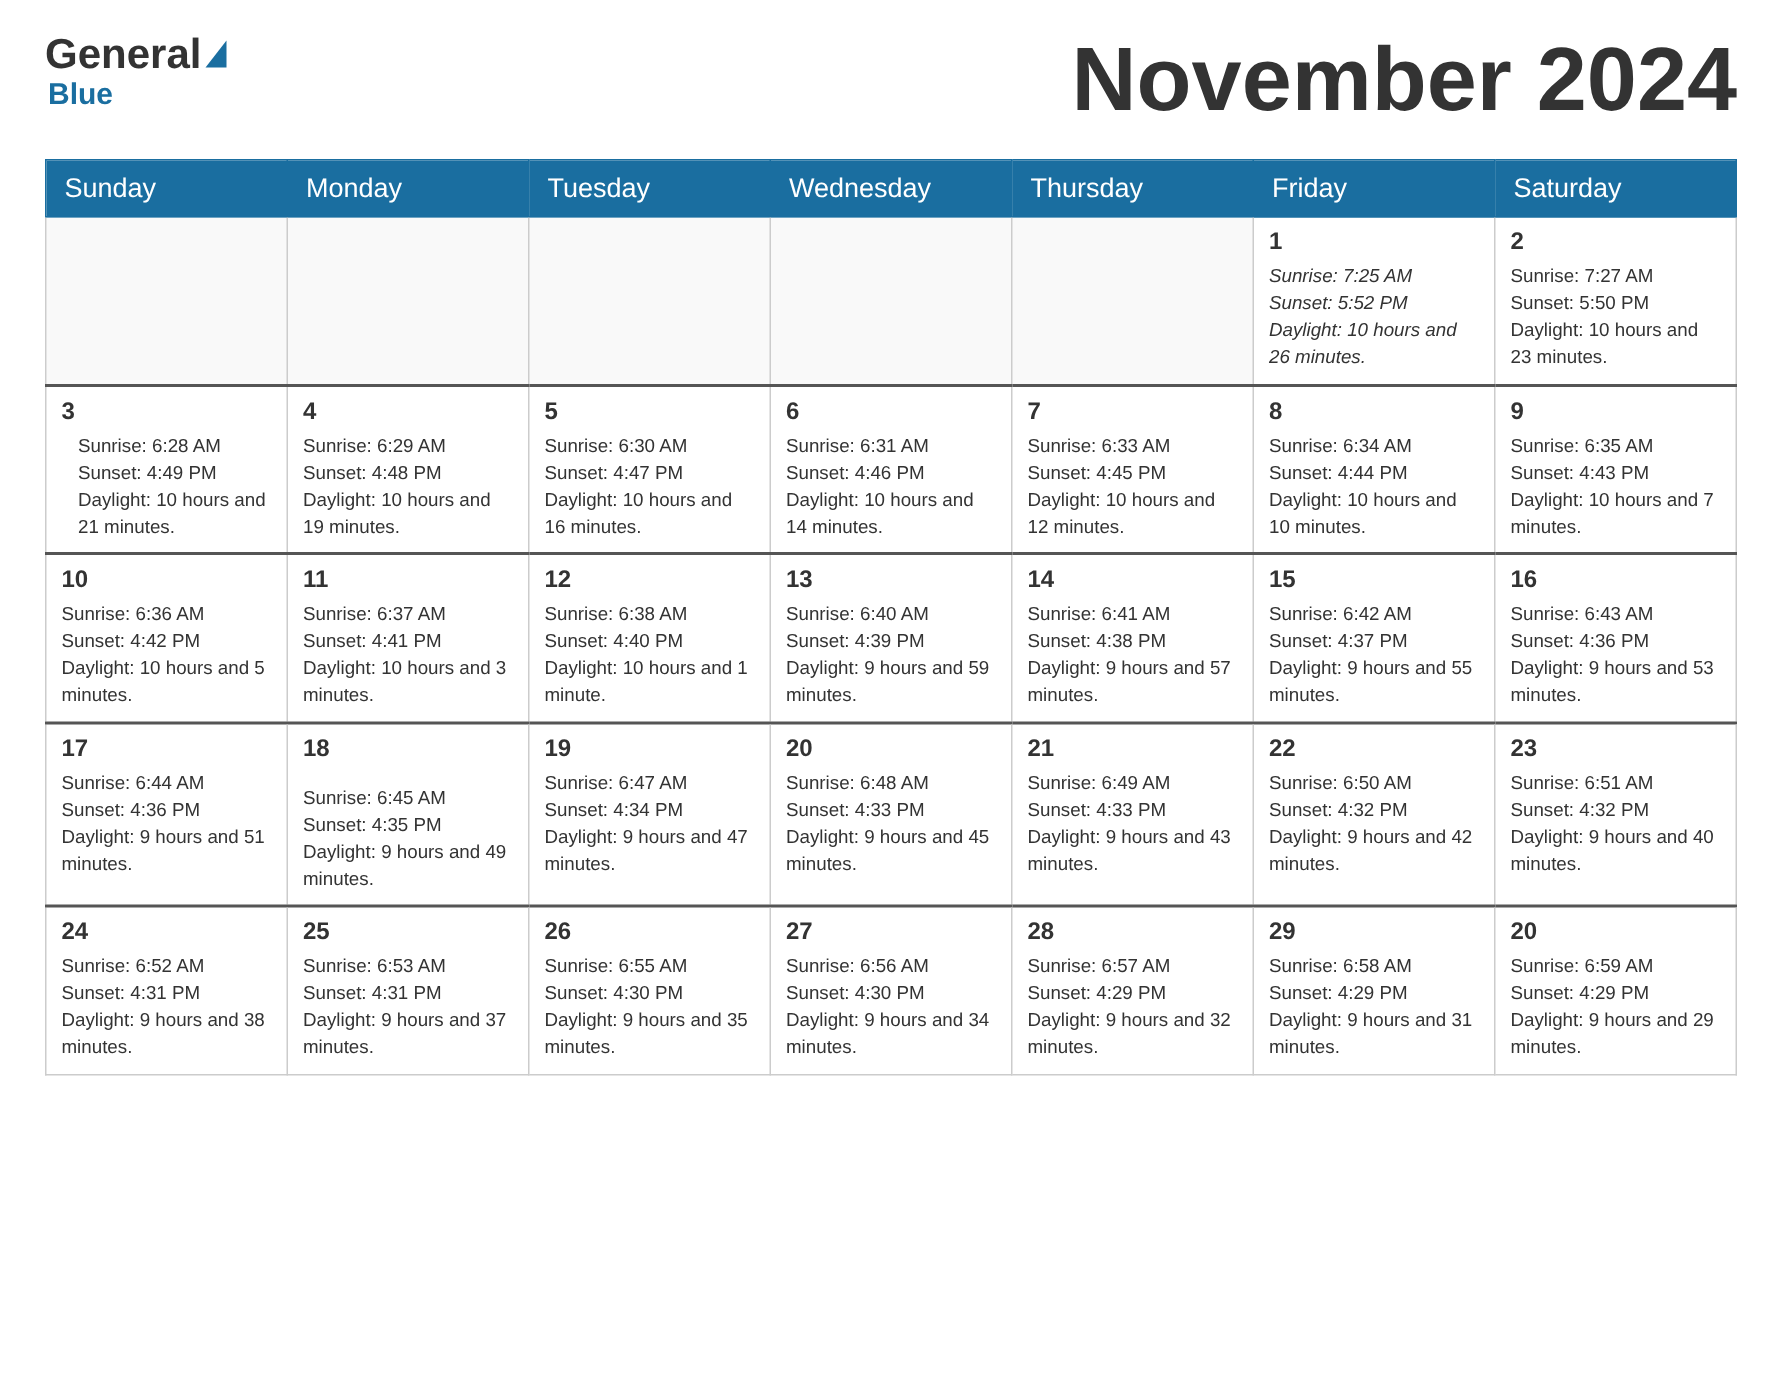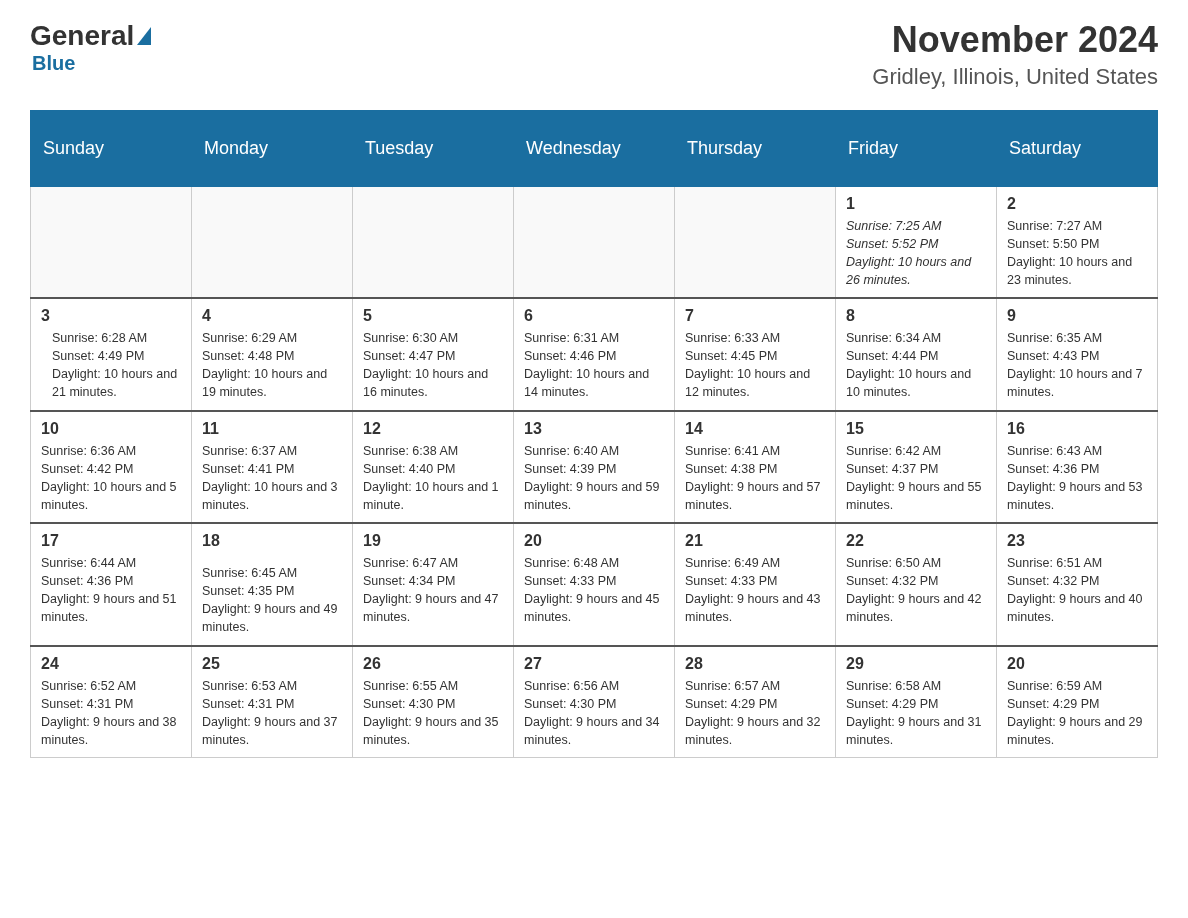--- a/index.html
+++ b/index.html
@@ -40,41 +40,41 @@
     .logo-blue {
       color: #1a6ea0;
       font-size: 20px;
       font-weight: bold;
       margin-left: 2px;
     }
     .title-area {
       text-align: right;
     }
     .month-title {
-      font-size: 36px;
+      font-size: 60px;
       font-weight: bold;
       color: #333;
       line-height: 1.1;
     }
     .location-title {
       font-size: 22px;
       color: #555;
       margin-top: 4px;
     }
     .calendar-table {
       width: 100%;
       border-collapse: collapse;
       border: 1px solid #999;
     }
     .calendar-table th {
       background-color: #1a6ea0;
       color: #fff;
       font-size: 18px;
       font-weight: normal;
-      padding: 27px 12px;
+      padding: 8px 12px;
       text-align: left;
       border: 1px solid #1a6ea0;
     }
     .calendar-table td {
       vertical-align: top;
       padding: 8px 10px;
       font-size: 13px;
       color: #333;
       border: 1px solid #ccc;
       width: calc(100% / 7);
@@ -107,21 +107,20 @@
     <div class="logo-text">
       <span class="logo-general">General</span>
       <span class="logo-triangle"></span>
     </div>
     <div>
       <span class="logo-blue">Blue</span>
     </div>
   </div>
   <div class="title-area">
     <div class="month-title">November 2024</div>
-    <div class="location-title">Gridley, Illinois, United States</div>
   </div>
 </div>
 
 <table class="calendar-table">
   <thead>
     <tr>
     <th>Sunday</th>
         <th>Monday</th>
         <th>Tuesday</th>
         <th>Wednesday</th>

